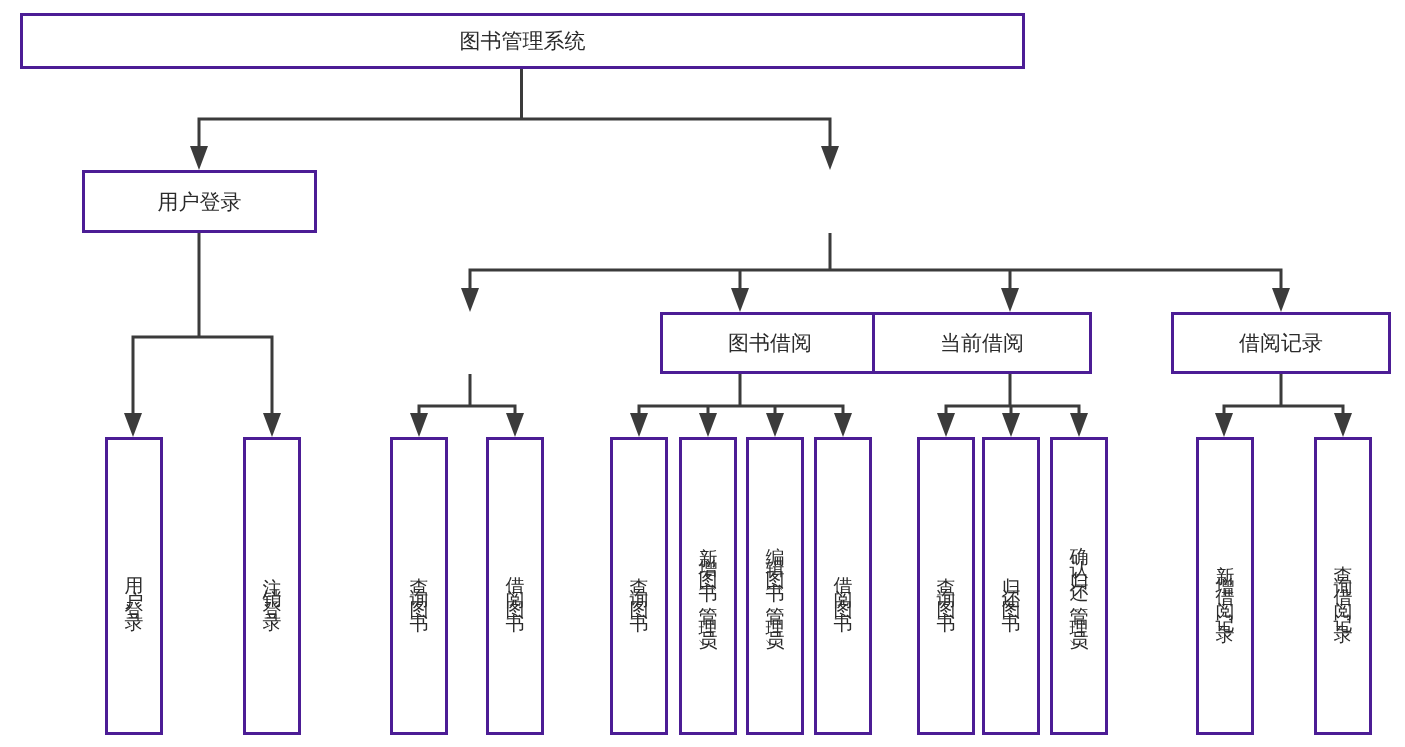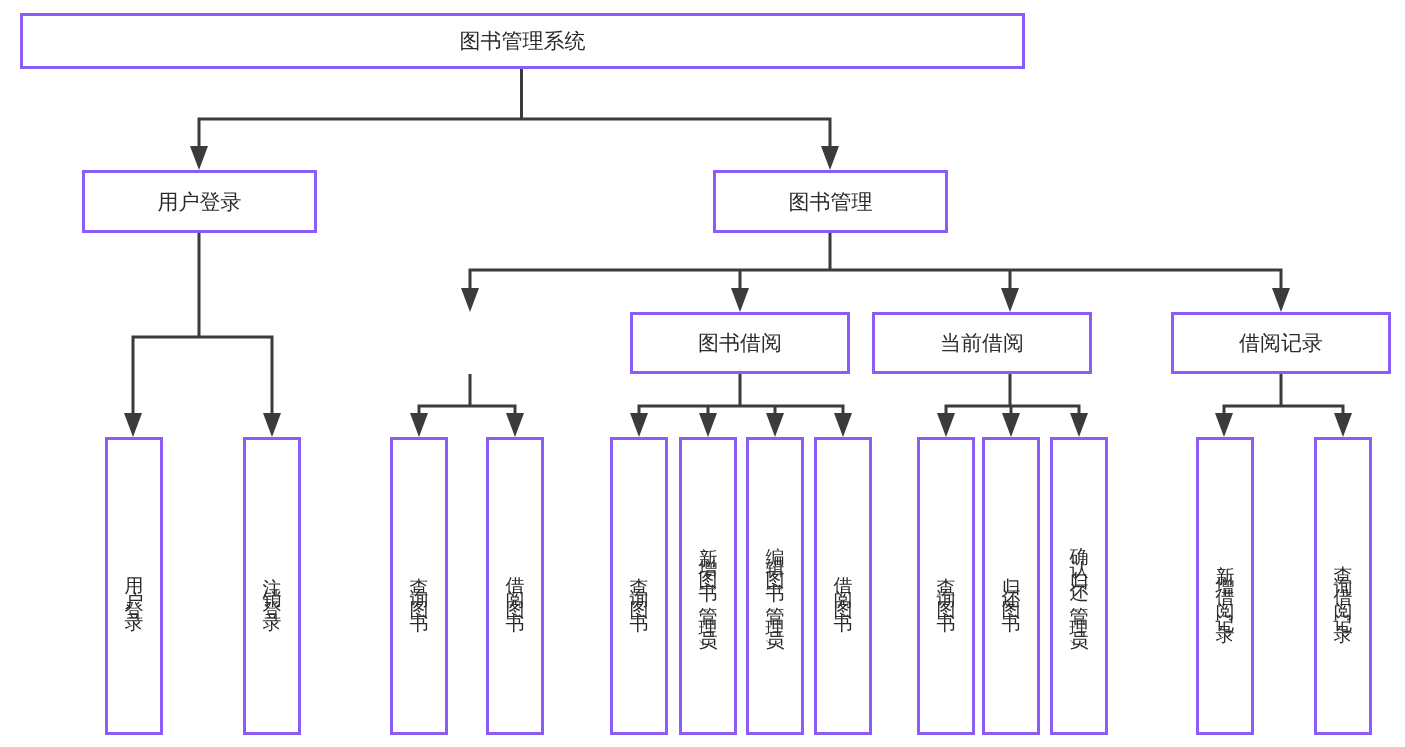--- a/index.html
+++ b/index.html
@@ -2,28 +2,28 @@
 <html><head>
 <meta charset="utf-8">
 <style>
   html,body{margin:0;padding:0;background:#ffffff;}
   .canvas{
     position:relative;width:1405px;height:747px;background:#ffffff;
     font-family:"Liberation Sans","DejaVu Sans",sans-serif;color:#2b2b2b;overflow:hidden;
   }
   .connectors{position:absolute;left:0;top:0;z-index:1;}
   .box{
-    position:absolute;background:#ffffff;border:3px solid #8b5cf6;box-sizing:border-box;
+    position:absolute;background:#ffffff;border:3px solid #4c1d95;box-sizing:border-box;
     display:flex;align-items:center;justify-content:center;z-index:2;text-align:center;
   }
   .root{left:20px;top:13px;width:1005px;height:56px;font-size:21px;}
   .l2{top:170px;width:235px;height:63px;font-size:21px;}
   .l2a{left:82px;}  .l2b{left:713px;}
   .l3{top:312px;width:220px;height:62px;font-size:21px;}
-  .l3a{left:360px;} .l3b{left:630px;} .l3c{left:872px;} .l3d{left:1171px;}
+  .l3a{left:360px;} .l3b{left:660px;} .l3c{left:872px;} .l3d{left:1171px;}
   .leaf{top:437px;width:58px;height:298px;font-size:19px;}
   .vtext{writing-mode:vertical-rl;text-orientation:mixed;letter-spacing:12px;line-height:1.05;}
   .f0{left:105px}.f1{left:243px}.f2{left:390px}.f3{left:486px}.f4{left:610px}
   .f5{left:679px}.f6{left:746px}.f7{left:814px}.f8{left:917px}.f9{left:982px}
   .f10{left:1050px}.f11{left:1196px}.f12{left:1314px}
   .watermark{
     position:absolute;right:5px;top:715px;z-index:10;font-size:21px;
     color:rgba(240,135,135,0.78);white-space:nowrap;letter-spacing:1px;
   }
 </style>
@@ -75,23 +75,20 @@
     </g>
   </svg>
 
   <div class="box root">
     <span>图书管理系统</span>
   </div>
 
   <div class="box l2 l2a">
     <span>用户登录</span>
   </div>
-  <div class="box l2 l2b">
-    <span>图书管理</span>
-  </div>
 
   <div class="box l3 l3b">
     <span>图书借阅</span>
   </div>
   <div class="box l3 l3c">
     <span>当前借阅</span>
   </div>
   <div class="box l3 l3d">
     <span>借阅记录</span>
   </div>

